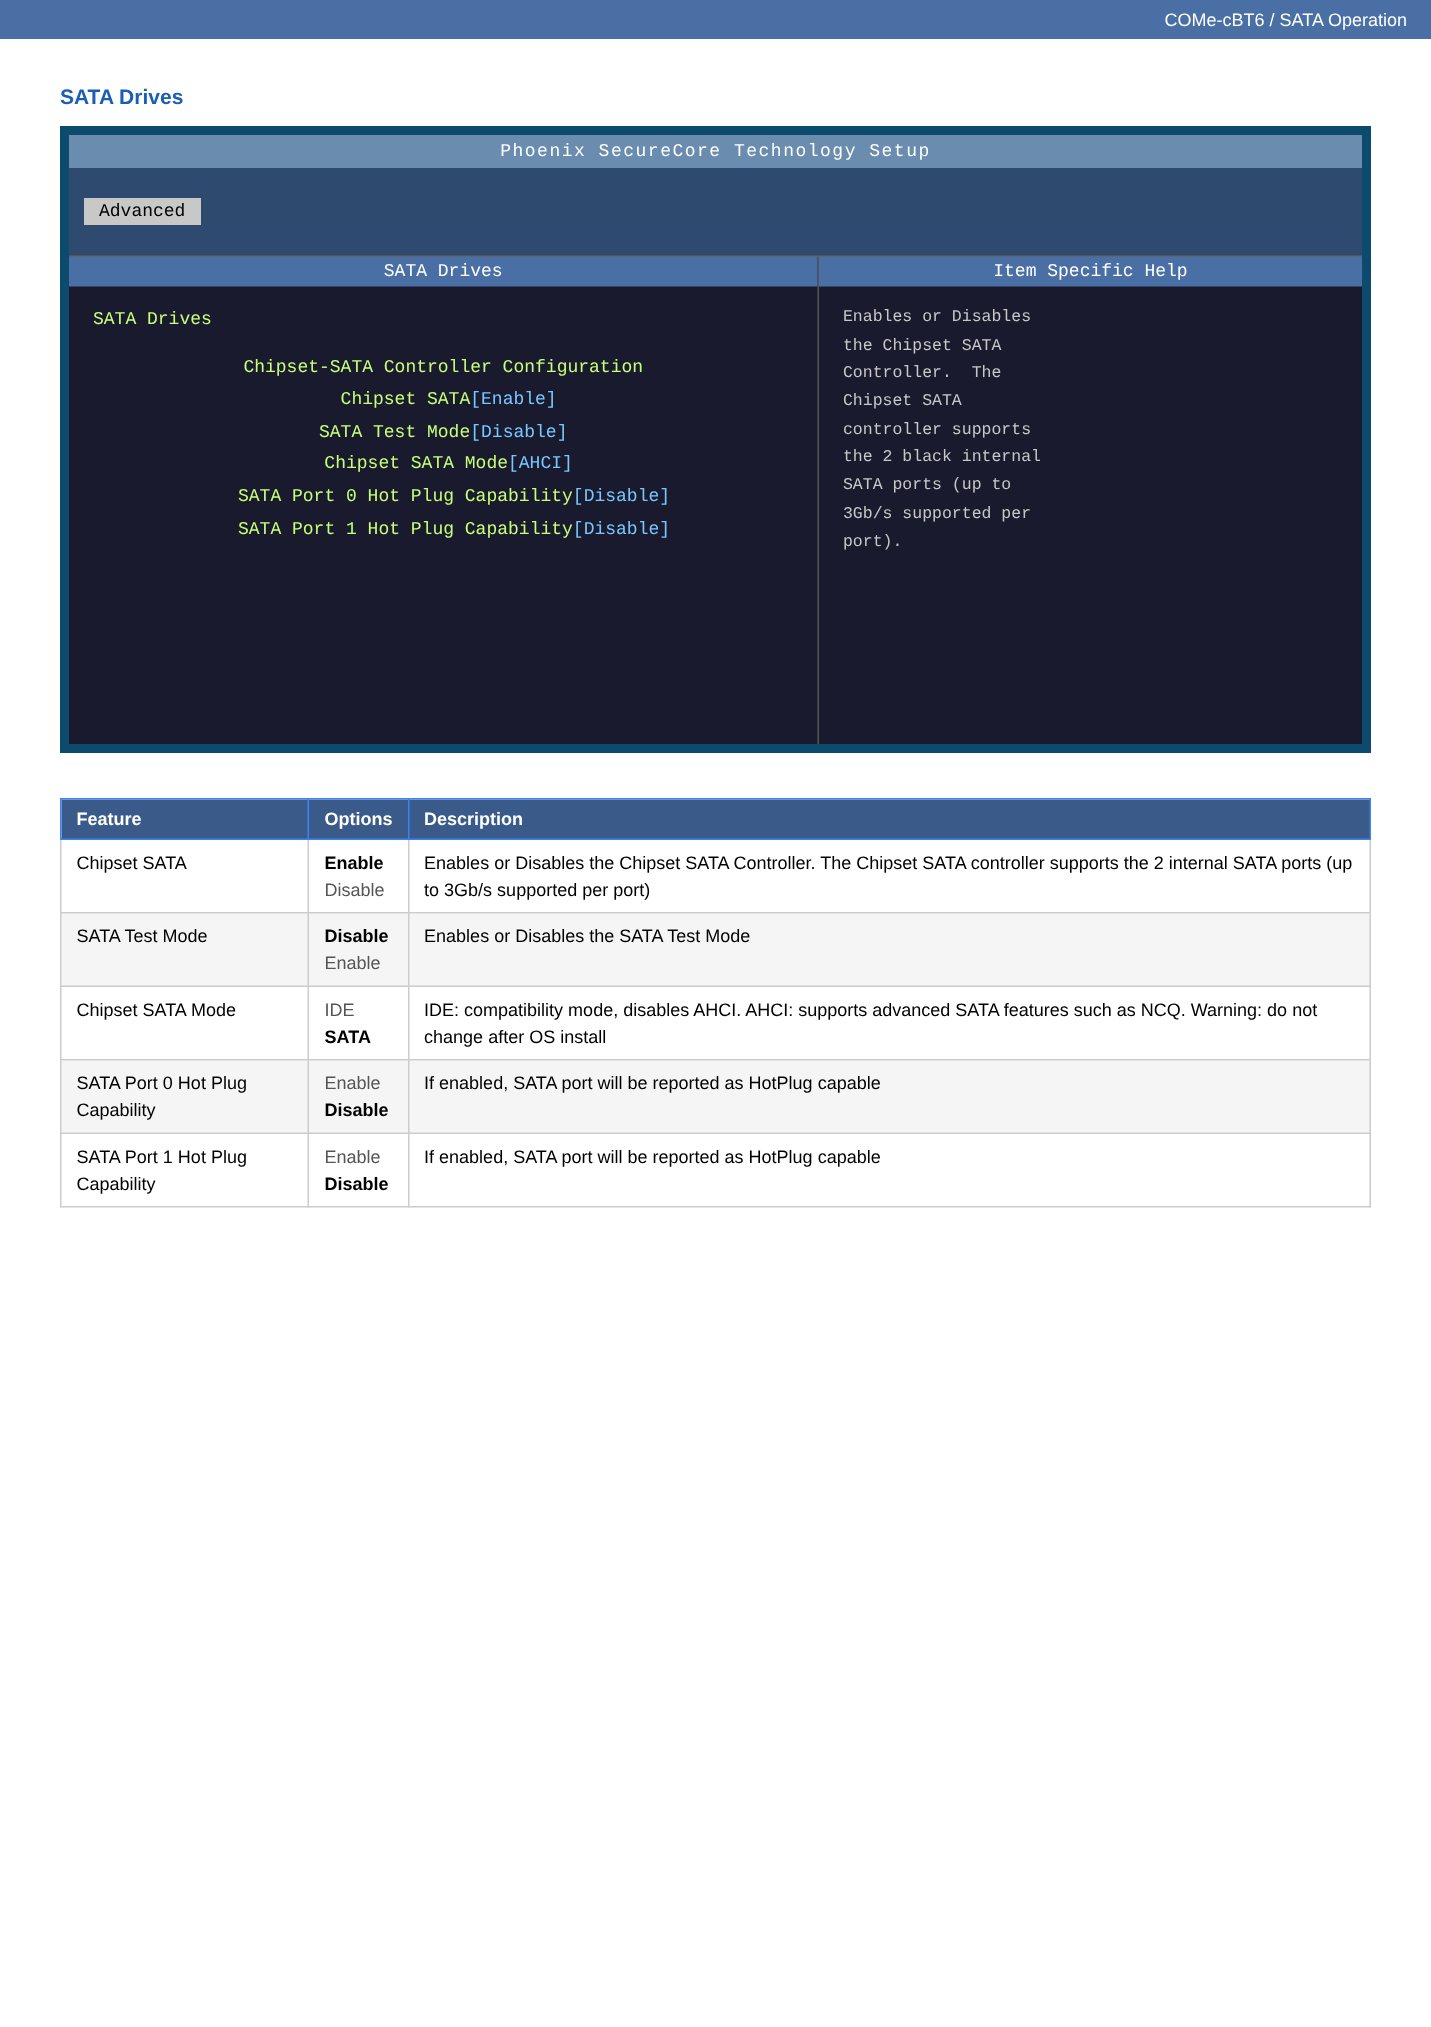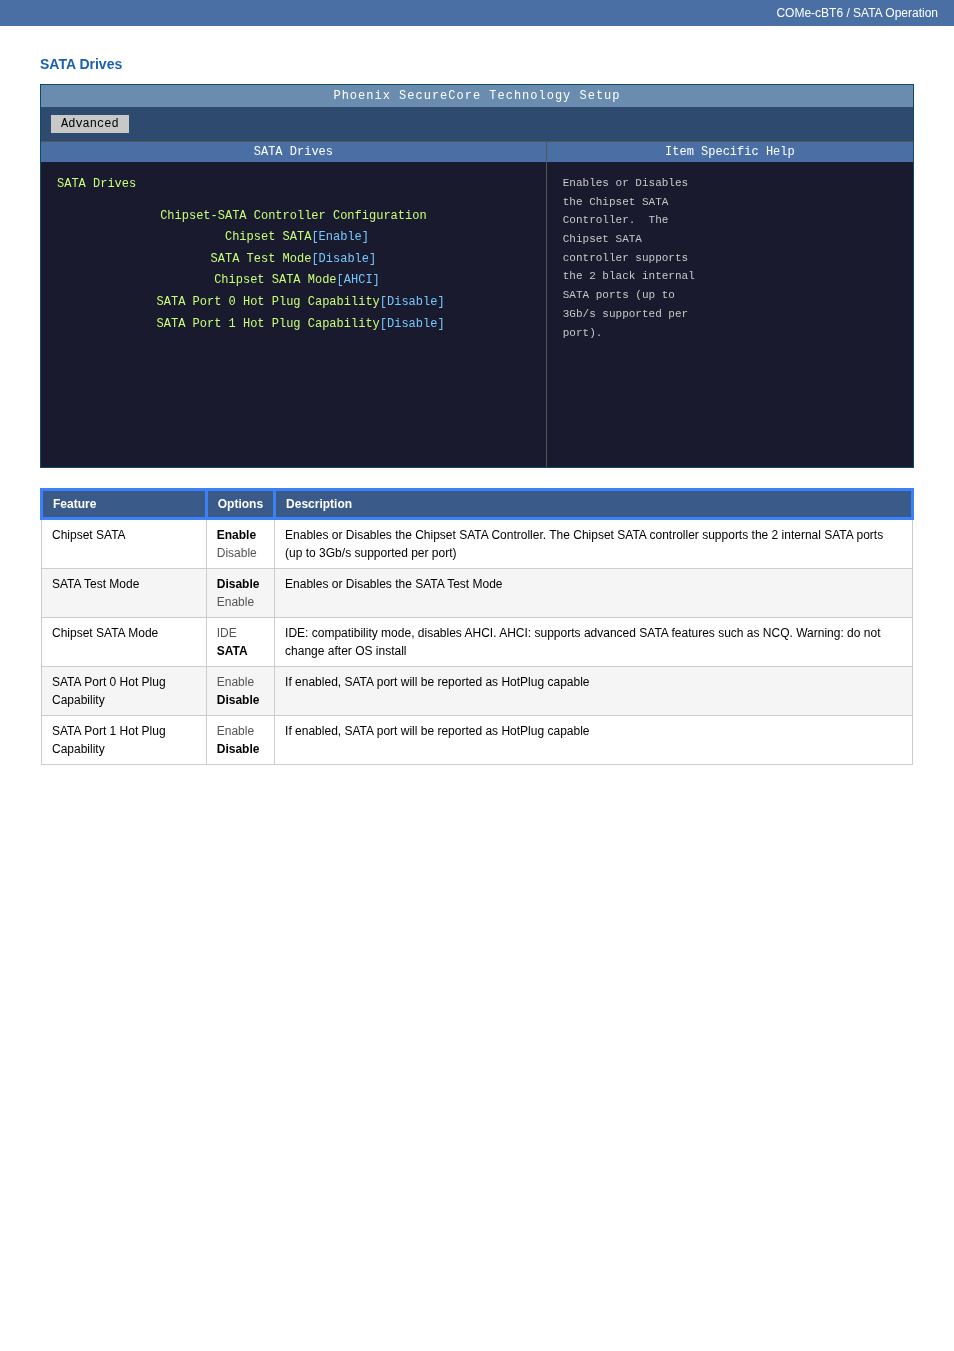--- a/index.html
+++ b/index.html
@@ -30,44 +30,44 @@
     
     .section-title {
       font-weight: bold;
       color: #1a5fb4;
       font-size: 14px;
       margin-bottom: 12px;
     }
 
     
     .bios-screen {
-      border: 1px solid #0c4a6e;
+      border: 6px solid #0c4a6e;
       background: #fef9c3;
       color: #c8c8c8;
       font-family: 'Courier New', monospace;
       font-size: 12px;
-      margin-bottom: 20px;
+      margin-bottom: 30px;
       overflow: hidden;
     }
 
     
     .bios-title-bar {
       background: #6a8caf;
       color: #fff;
       text-align: center;
       padding: 4px 0;
       font-family: 'Courier New', monospace;
       font-size: 12px;
       letter-spacing: 1px;
     }
 
     
     .bios-menu-bar {
       background: #2e4a6e;
-      padding: 8px 10px;
+      padding: 20px 10px;
       display: flex;
       align-items: center;
     }
     .bios-menu-item {
       color: #fff;
       font-family: 'Courier New', monospace;
       font-size: 12px;
       padding: 2px 10px;
     }
     .bios-menu-item.active {
@@ -158,21 +158,21 @@
       border-collapse: collapse;
       font-size: 12px;
       margin-top: 10px;
     }
     .feature-table th {
       background: #3a5a8a;
       color: #fff;
       padding: 6px 10px;
       text-align: left;
       font-weight: bold;
-      border: 3px solid #3b82f6;
+      border: 1px solid #3b82f6;
     }
     .feature-table td {
       padding: 6px 10px;
       border: 1px solid #ccc;
       vertical-align: top;
       line-height: 1.5;
     }
     .feature-table tr:nth-child(even) td {
       background: #f5f5f5;
     }

